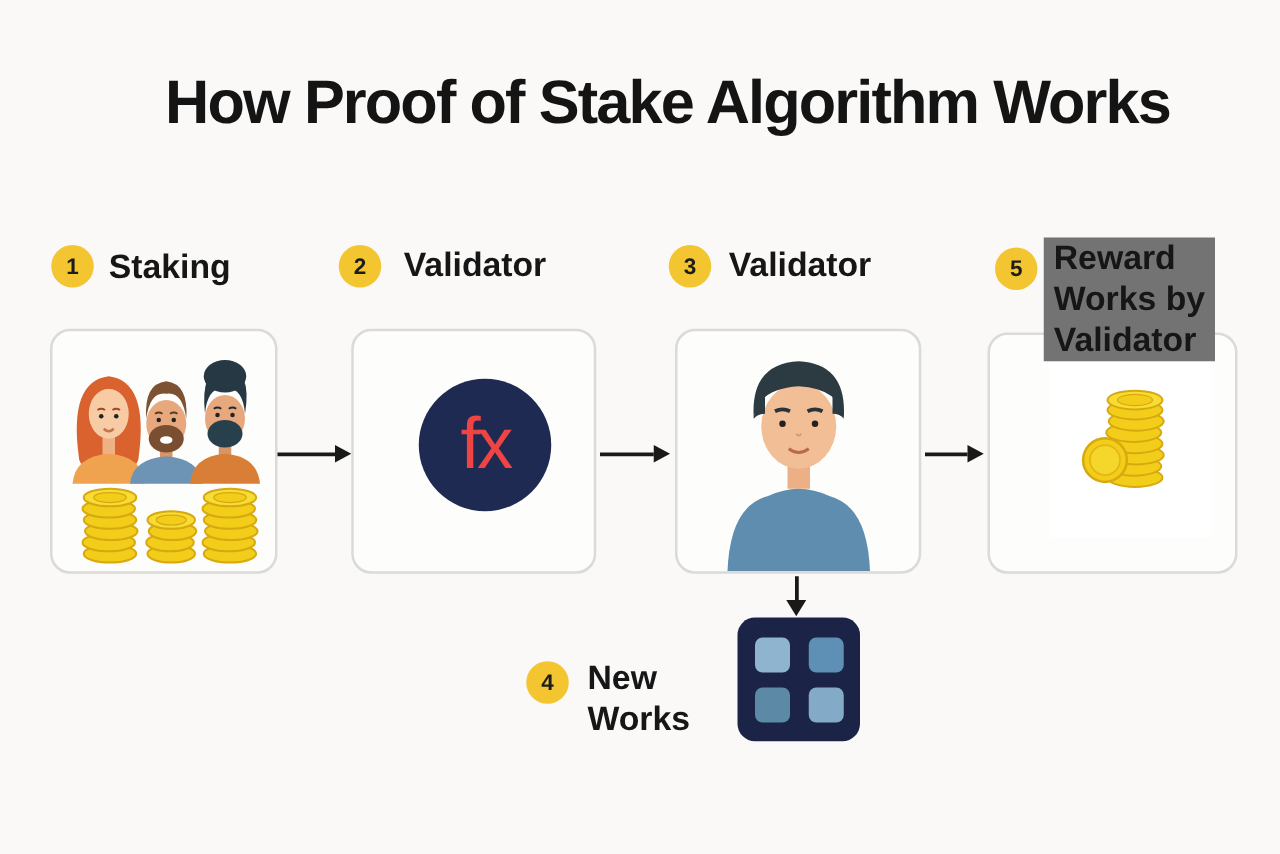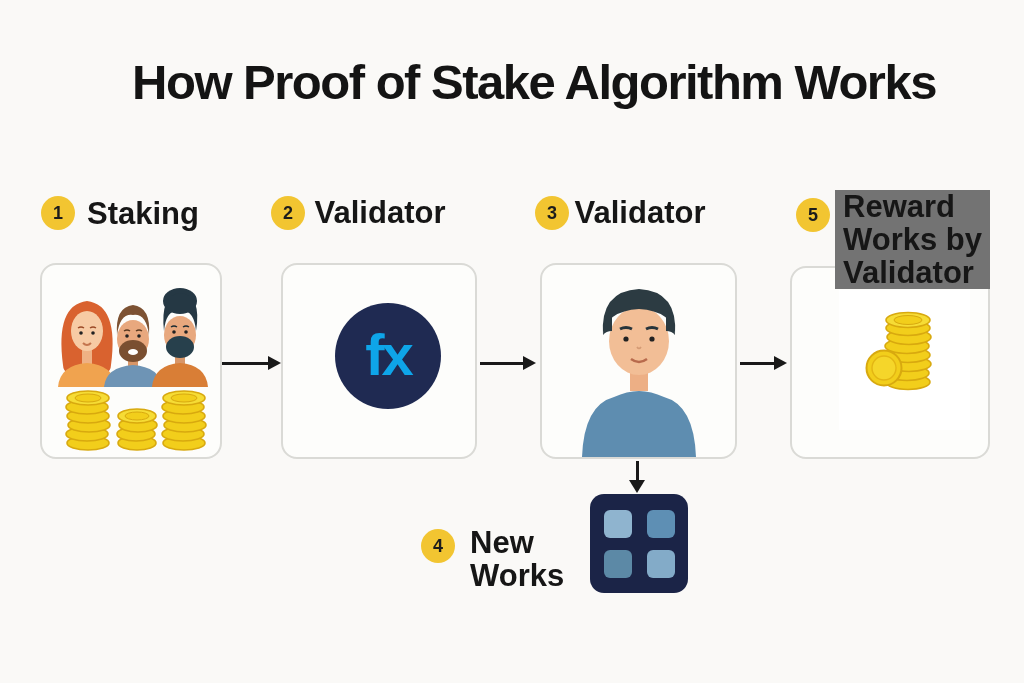--- a/index.html
+++ b/index.html
@@ -4,33 +4,33 @@
 <style>
   html,body{margin:0;padding:0;background:#FAF9F7;font-family:"Liberation Sans",sans-serif;}
   .canvas{position:relative;width:1024px;height:683px;margin:0 auto;background:#FAF9F7;overflow:hidden;padding-left:44px;}
 
   .title{position:absolute;top:54px;left:0;right:0;margin:0;text-align:center;
          font-size:49px;font-weight:700;letter-spacing:-1.5px;color:#141414;}
 
   .badge{position:absolute;width:34px;height:34px;border-radius:50%;background:#F2C531;
          color:#1C1C1C;font-size:18px;font-weight:700;text-align:center;line-height:34px;}
 
-  .step-label{position:absolute;font-size:31px;font-weight:700;color:#161616;line-height:33px;}
+  .step-label{position:absolute;font-size:27px;font-weight:700;color:#161616;line-height:33px;}
   .lbl-center{text-align:center;}
   .lbl-overlap{background:#737373;padding:0 8px;z-index:3;}
 
   .box{position:absolute;background:#FDFDFB;border:2px solid #DADAD6;border-radius:16px;box-sizing:border-box;}
   #box1{left:40px;top:263px;width:182px;height:196px;}
   #box2{left:281px;top:263px;width:196px;height:196px;}
   #box3{left:540px;top:263px;width:197px;height:196px;}
   #box5{left:790px;top:266px;width:200px;height:193px;z-index:1;}
 
   .fx-circle{position:absolute;left:52px;top:38px;width:106px;height:106px;border-radius:50%;
-             background:#1F2A52;color:#0ea5e9;display:flex;align-items:center;justify-content:center;
-             font-size:58px;font-weight:700;letter-spacing:-3px;padding-bottom:4px;box-sizing:border-box;}
+             background:#1F2A52;color:#ef4444;display:flex;align-items:center;justify-content:center;
+             font-size:58px;font-weight:400;letter-spacing:-3px;padding-bottom:4px;box-sizing:border-box;}
 
   .arrow-right{position:absolute;height:14px;display:flex;align-items:center;}
   .arrow-right .shaft{flex:1;height:3px;background:#191919;}
   .arrow-right .head{width:0;height:0;border-top:7px solid transparent;border-bottom:7px solid transparent;
                      border-left:13px solid #191919;}
   .arrow-down{position:absolute;display:flex;flex-direction:column;align-items:center;}
   .arrow-down .shaft{width:3px;height:19px;background:#191919;}
   .arrow-down .head{width:0;height:0;border-left:8px solid transparent;border-right:8px solid transparent;
                     border-top:13px solid #191919;}
 

